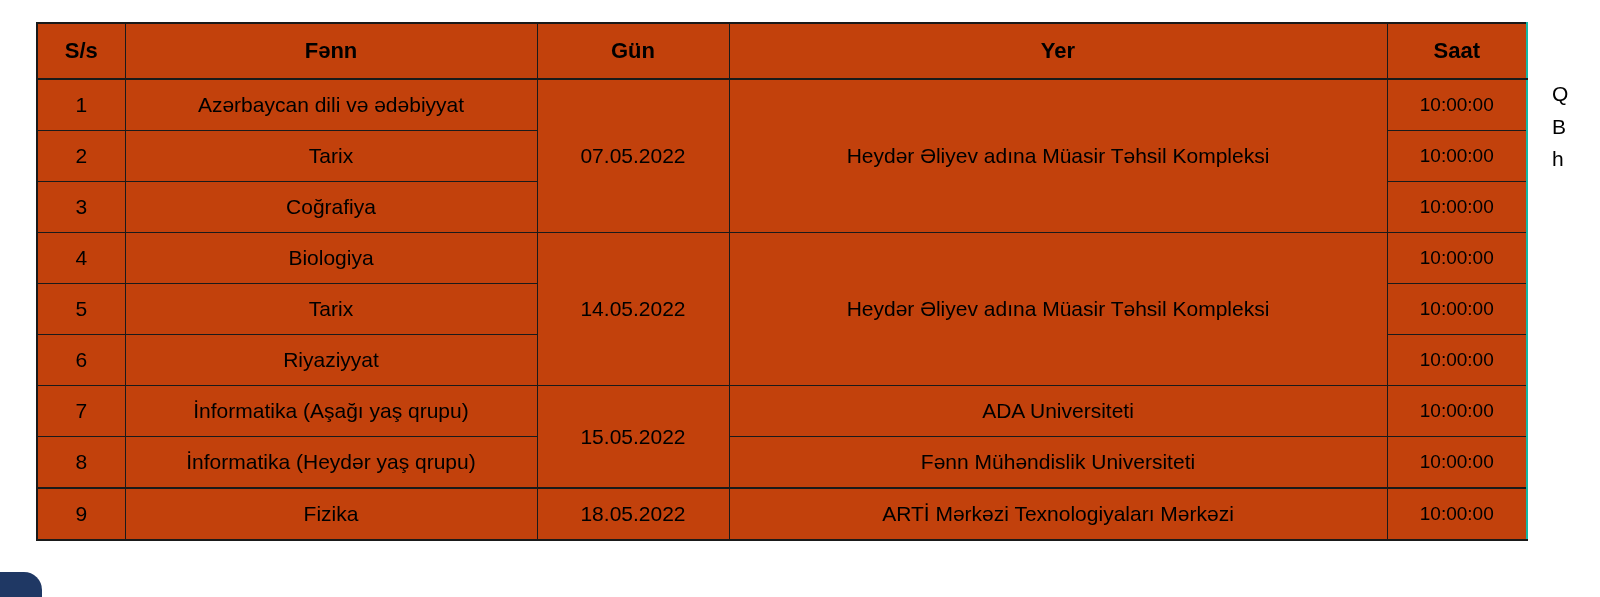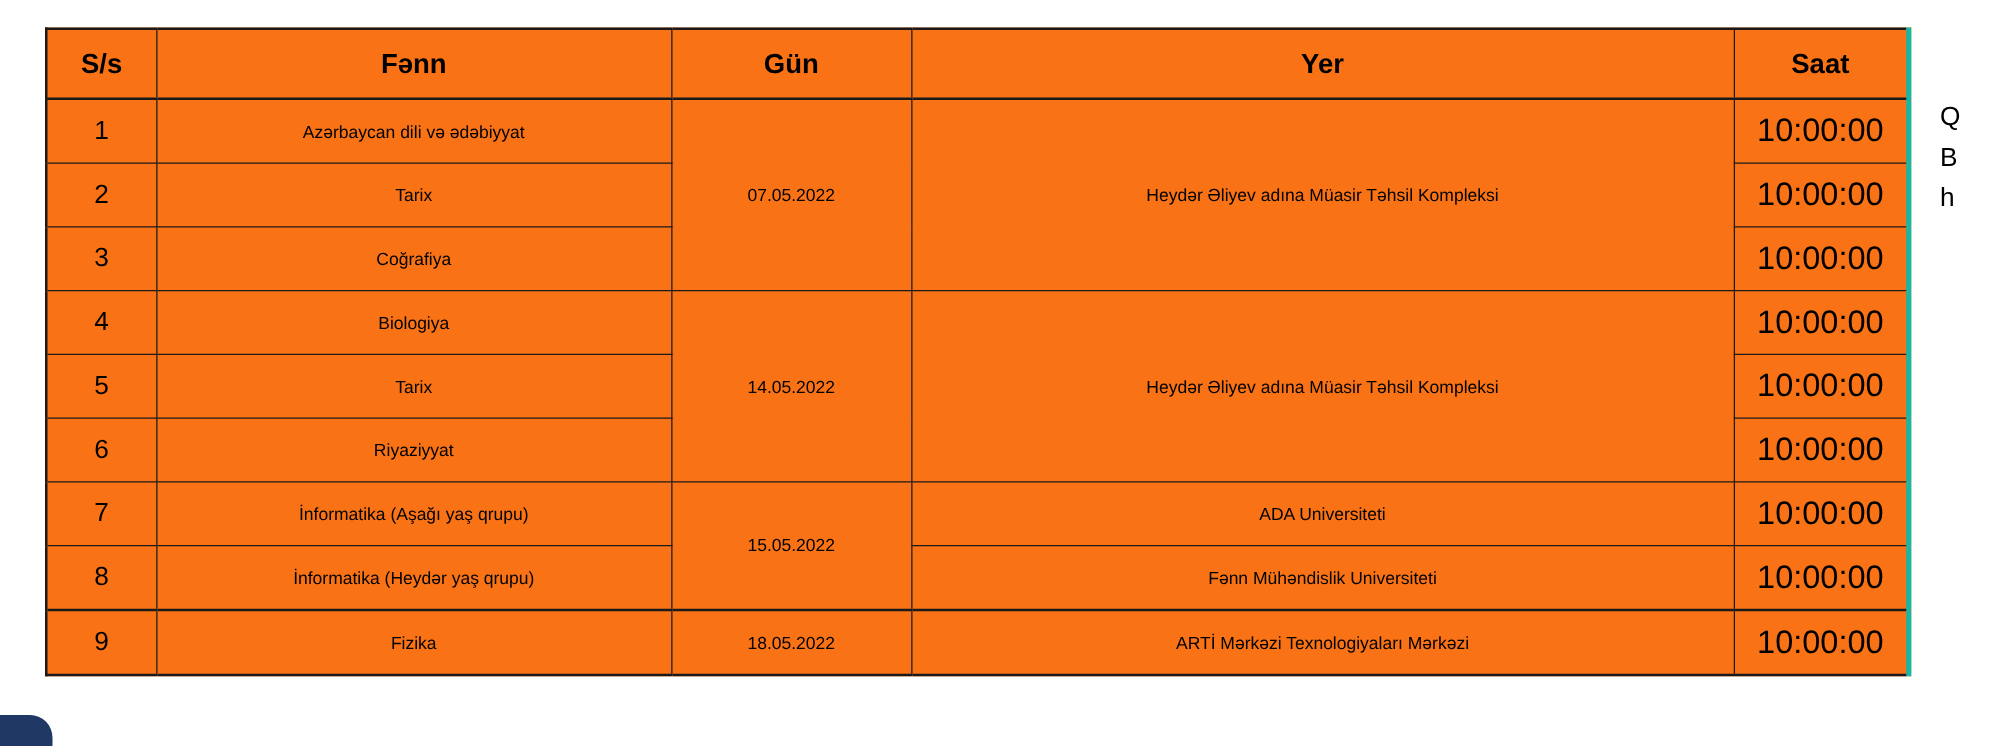--- a/index.html
+++ b/index.html
@@ -26,52 +26,52 @@
     position: absolute;
     left: 36px;
     top: 22px;
     width: 1490px;
   }
 
   table.schedule {
     border-collapse: collapse;
     table-layout: fixed;
     width: 1490px;
-    background: #f97316;
+    background: #c2410c;
   }
 
   table.schedule col.c-no    { width: 88px; }
   table.schedule col.c-subj  { width: 412px; }
   table.schedule col.c-day   { width: 192px; }
   table.schedule col.c-place { width: 658px; }
   table.schedule col.c-time  { width: 140px; }
 
   table.schedule th,
   table.schedule td {
     border: 1px solid #1a1a1a;
     text-align: center;
     vertical-align: middle;
-    font-size: 14px;
+    font-size: 21px;
     line-height: 1.2;
     padding: 0;
     height: 50px;
   }
 
   table.schedule thead th {
     font-weight: bold;
     font-size: 22px;
     height: 54px;
   }
 
   table.schedule td.cell-no {
     font-size: 21px;
   }
 
   table.schedule td.cell-time {
-    font-size: 26px;
+    font-size: 19px;
   }
 
   table.schedule tbody tr.group-end td {
     border-bottom: 1px solid #1a1a1a;
   }
 
   
   table.schedule thead th {
     border-top: 2px solid #1a1a1a;
     border-bottom: 2px solid #1a1a1a;
@@ -81,21 +81,21 @@
   }
   table.schedule tbody tr.thick-top td {
     border-top: 2px solid #1a1a1a;
   }
   table.schedule th:first-child,
   table.schedule td:first-child {
     border-left: 2px solid #1a1a1a;
   }
   table.schedule th:last-child,
   table.schedule td:last-child {
-    border-right: 4px solid #14b8a6;
+    border-right: 2px solid #14b8a6;
   }
 
   .side-note {
     position: absolute;
     left: 1552px;
     top: 78px;
     width: 48px;
     font-size: 21px;
     line-height: 1.55;
     color: #000000;

